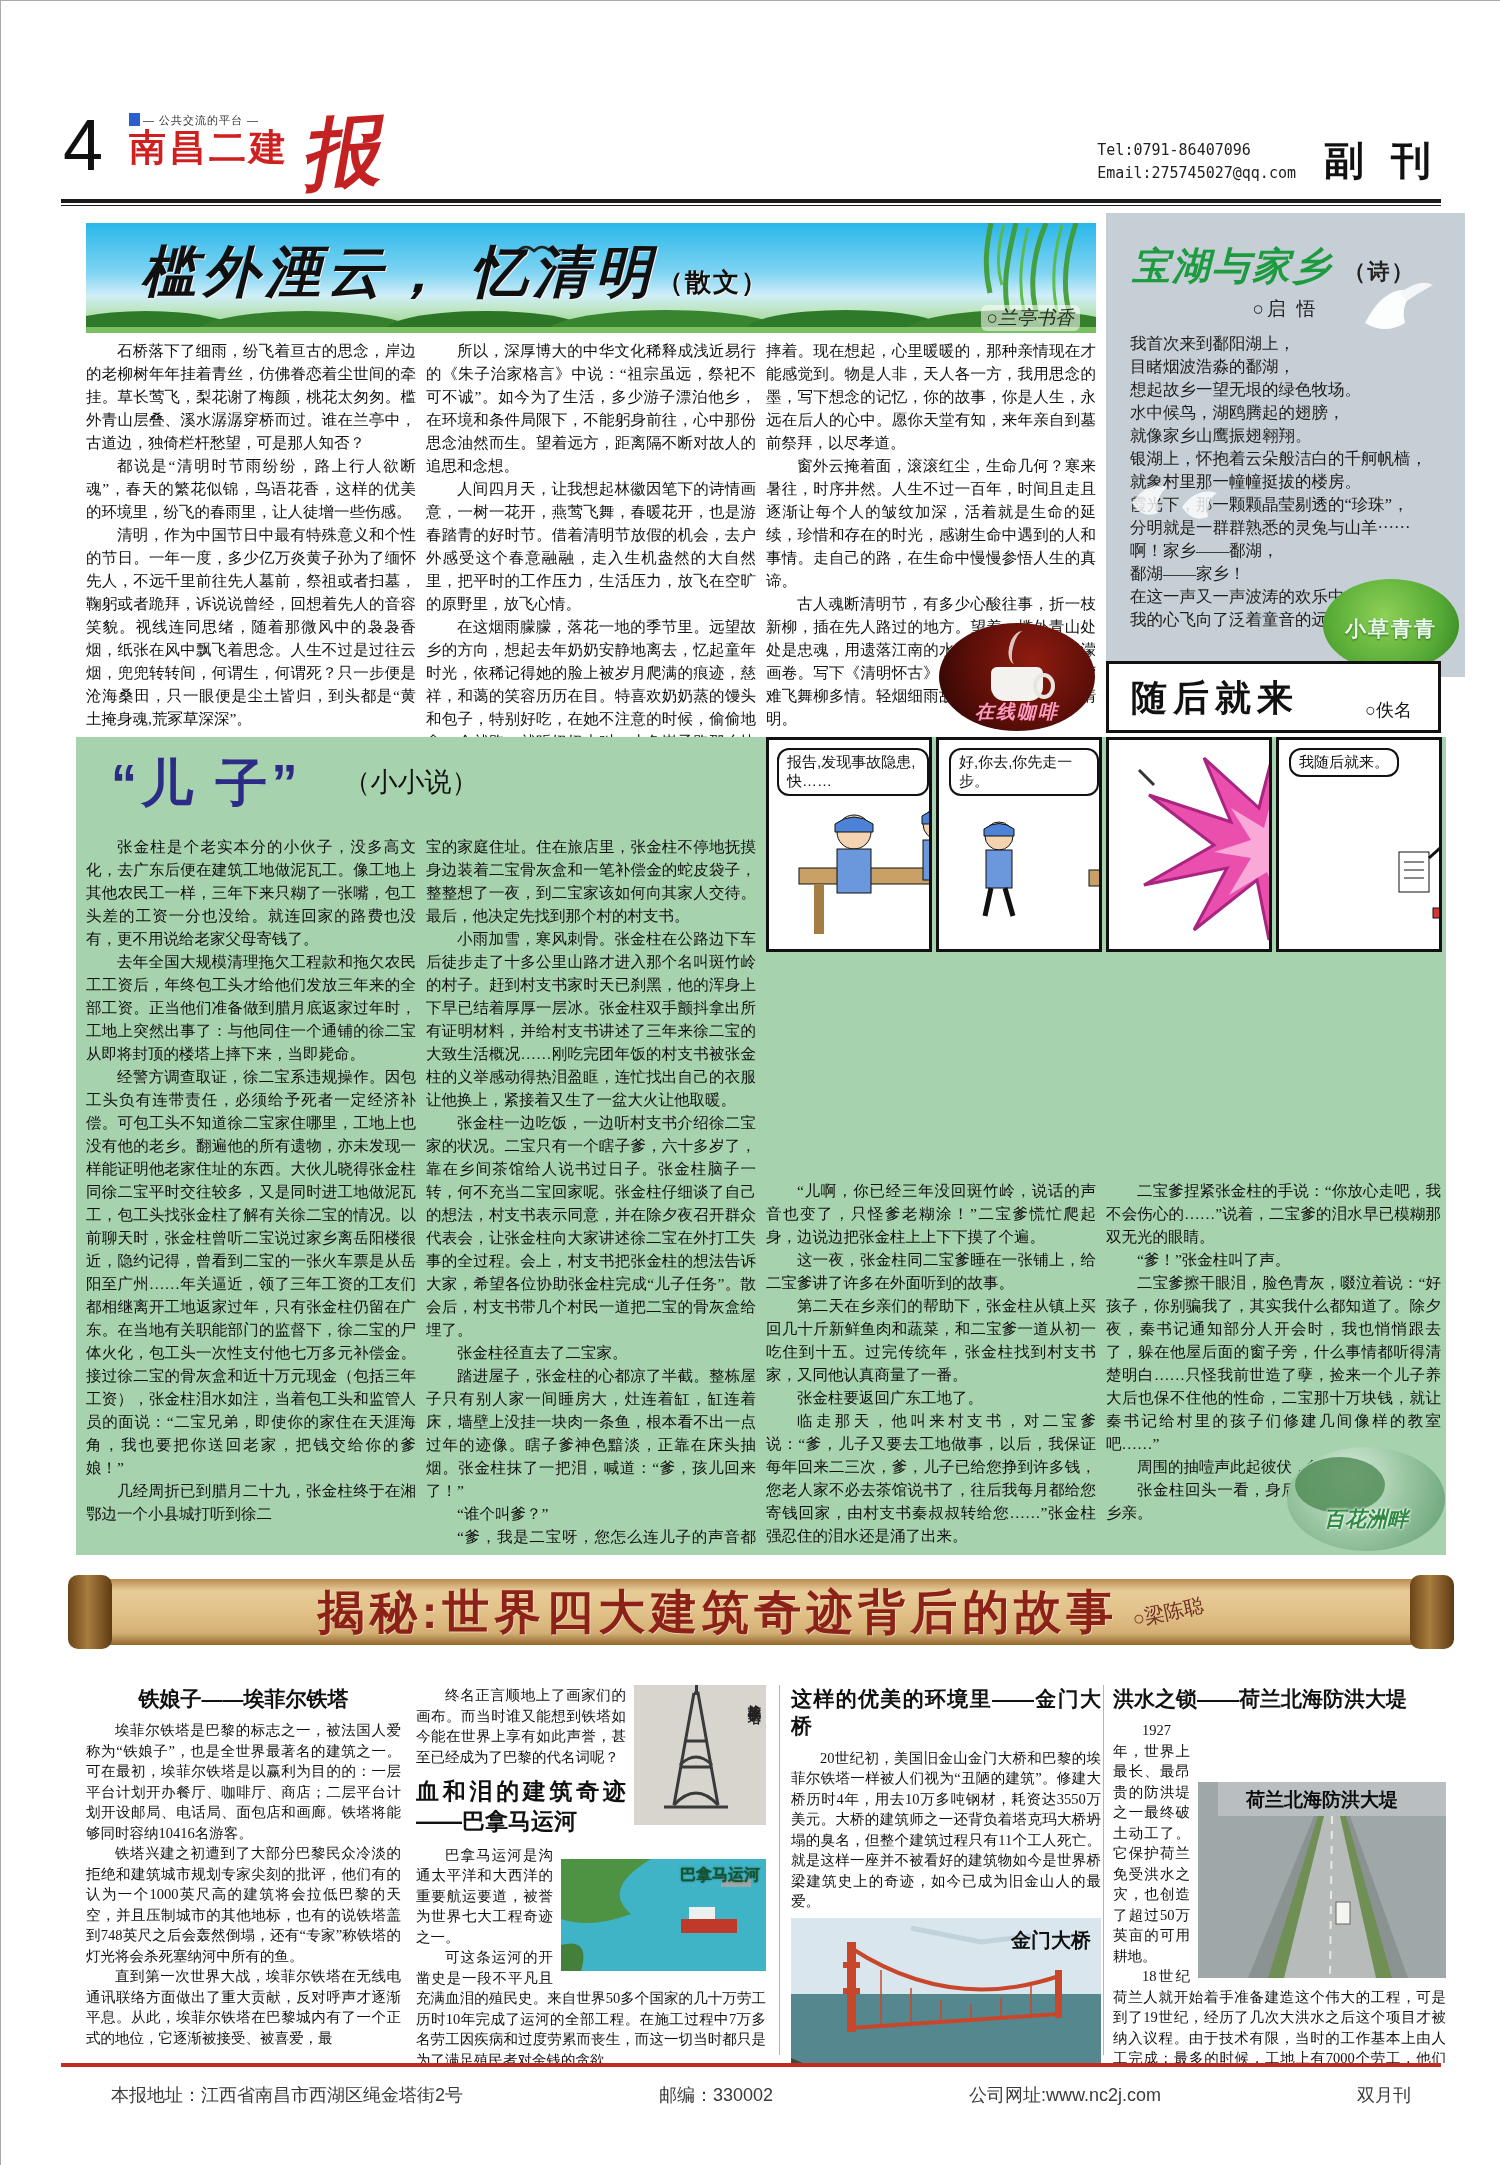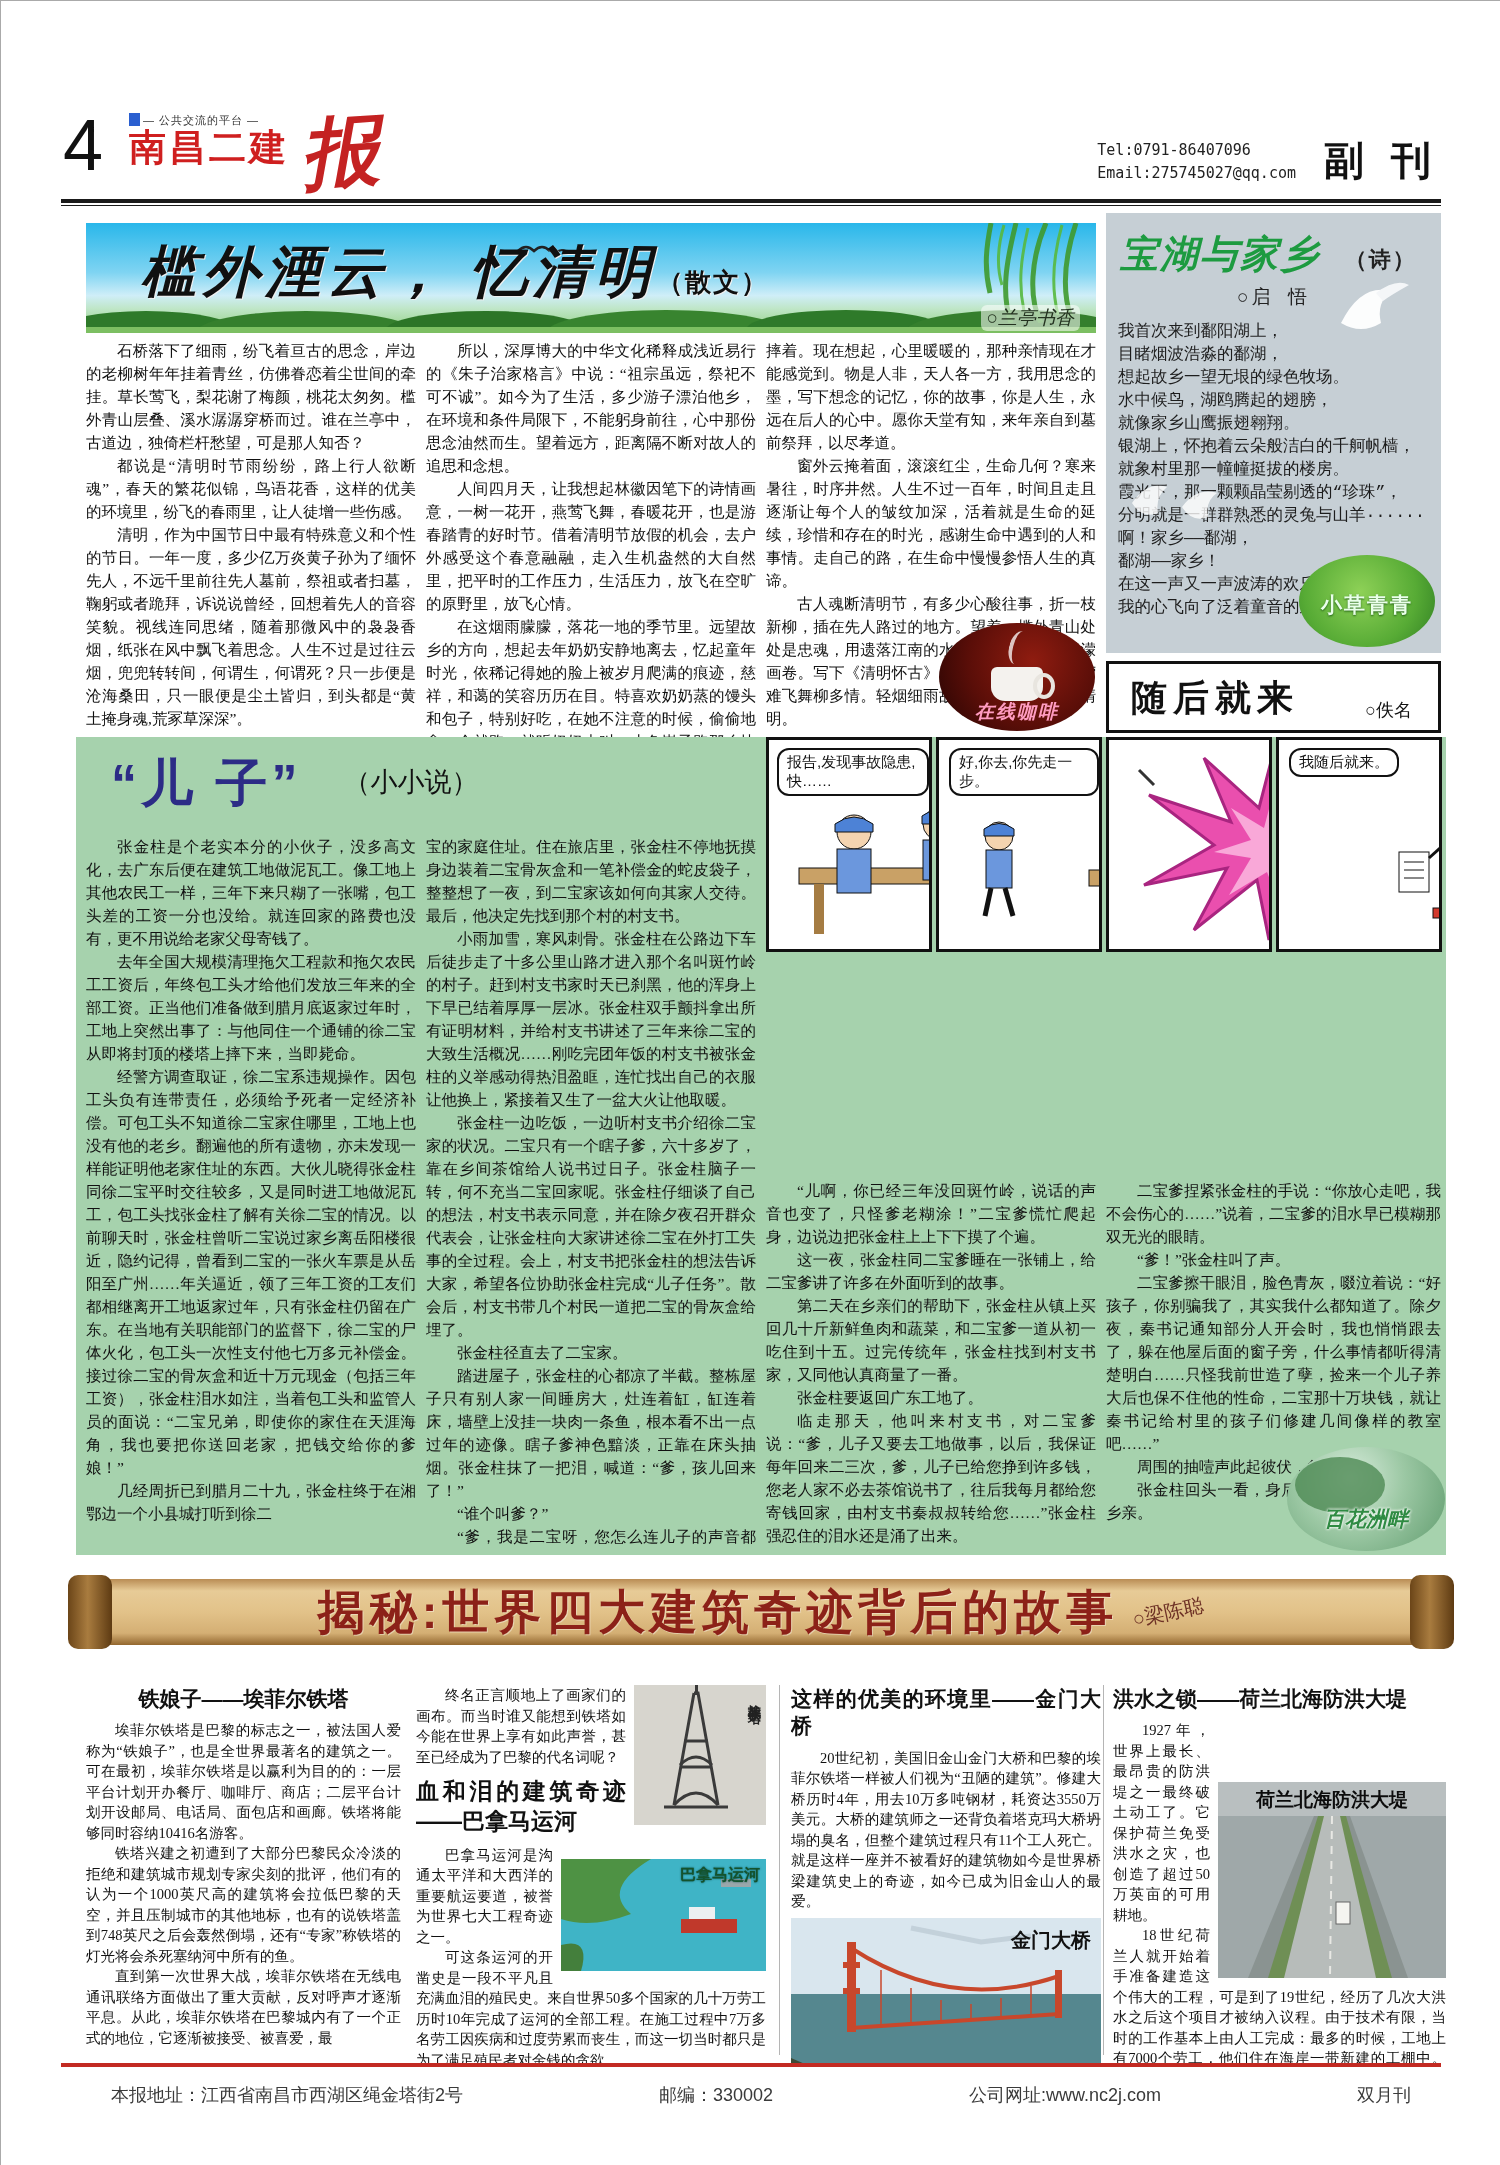--- a/index.html
+++ b/index.html
@@ -42,21 +42,21 @@
               overflow:hidden;}
   .coffee{left:938px;top:622px;width:156px;height:108px;
           background:radial-gradient(circle at 60% 35%,#8f1c10 0%,#5a0e08 55%,#230403 100%);}
   .coffee .cup{position:absolute;left:52px;top:44px;width:52px;height:34px;background:#f4f2ee;border-radius:6px 6px 14px 14px;}
   .coffee .cup:before{content:"";position:absolute;right:-12px;top:6px;width:14px;height:18px;border:4px solid #e8e5df;border-radius:50%;}
   .coffee .steam{position:absolute;left:70px;top:8px;width:16px;height:34px;border-left:4px solid rgba(255,255,255,.75);border-radius:50%;transform:rotate(14deg);}
   .coffee .txt{position:relative;color:#ff9cc1;font-size:19px;font-weight:bold;font-style:italic;margin-bottom:6px;letter-spacing:2px;}
 
   
   .poem{position:absolute;left:1105px;top:212px;width:335px;height:440px;background:#c6cfd5;overflow:hidden;
-        padding:0;font-family:Liberation Mono, monospace;}
+        padding:12px;}
   .poem-title{margin:16px 10px 0 14px;font-size:38px;font-weight:bold;font-style:italic;color:#1d9b40;letter-spacing:2px;}
   .poem-genre{font-size:22px;color:#222;font-style:normal;font-weight:bold;}
   .poem-byline{text-align:center;font-size:19px;margin-top:4px;color:#222;letter-spacing:3px;}
   .poem-lines{margin:10px 10px 0 12px;font-size:16.5px;line-height:23px;color:#1d1d1d;}
   .poem-lines p{margin:0;}
   .grass{right:6px;bottom:6px;width:136px;height:92px;position:absolute;border-radius:50%;
          background:radial-gradient(circle at 45% 40%,#8ed157 0%,#57ab35 60%,#2f7d22 100%);}
   .grass .txt{position:absolute;width:100%;text-align:center;bottom:28px;color:#eaffea;font-weight:bold;
               font-size:21px;letter-spacing:2px;text-shadow:0 1px 2px #1e5c14;}
   .bird{position:absolute;}
@@ -105,21 +105,21 @@
   .vline{position:absolute;top:1684px;height:370px;width:1px;background:#b5b5b5;}
 
   .imgbox{position:relative;overflow:hidden;}
   .cap{position:absolute;font-weight:bold;font-family:"Liberation Sans",sans-serif;}
   .eiffel{float:right;width:132px;height:140px;margin:0 0 6px 8px;background:linear-gradient(#e4e2dc,#c9c7c0);}
   .eiffel .vcap{position:absolute;right:2px;top:8px;writing-mode:vertical-rl;font-size:13px;font-weight:bold;color:#222;letter-spacing:2px;}
   .panama{float:right;width:205px;height:112px;margin:6px 0 0 8px;margin-top:14px;background:#45b6c6;}
   .panama .cap{right:6px;top:6px;color:#14532d;font-size:16px;text-shadow:0 0 2px #155;}
   .gate{width:310px;height:200px;margin-top:6px;background:linear-gradient(#d4e4ee 0%,#e8eef2 38%,#5e939b 40%,#4f858d 100%);}
   .gate .cap{right:10px;top:12px;color:#111;font-size:20px;}
-  .dike{float:right;width:228px;height:196px;margin:0 0 8px 8px;margin-top:62px;background:#9fa8a9;}
+  .dike{float:right;width:228px;height:196px;margin:0 0 8px 8px;margin-top:62px;background:#9fa8a9;padding-left:20px;}
   .dike .cap{left:50%;transform:translateX(-50%);top:8px;color:#0c0c0c;font-size:19px;white-space:nowrap;}
 
   
   .redline{position:absolute;left:60px;top:2062px;width:1380px;height:4px;background:#c22a22;}
   .footer{position:absolute;left:110px;top:2082px;width:1300px;display:flex;justify-content:space-between;
           font-size:18px;color:#3a3a3a;font-family:"Liberation Sans",sans-serif;}
 </style>
 </head>
 <body>
 

